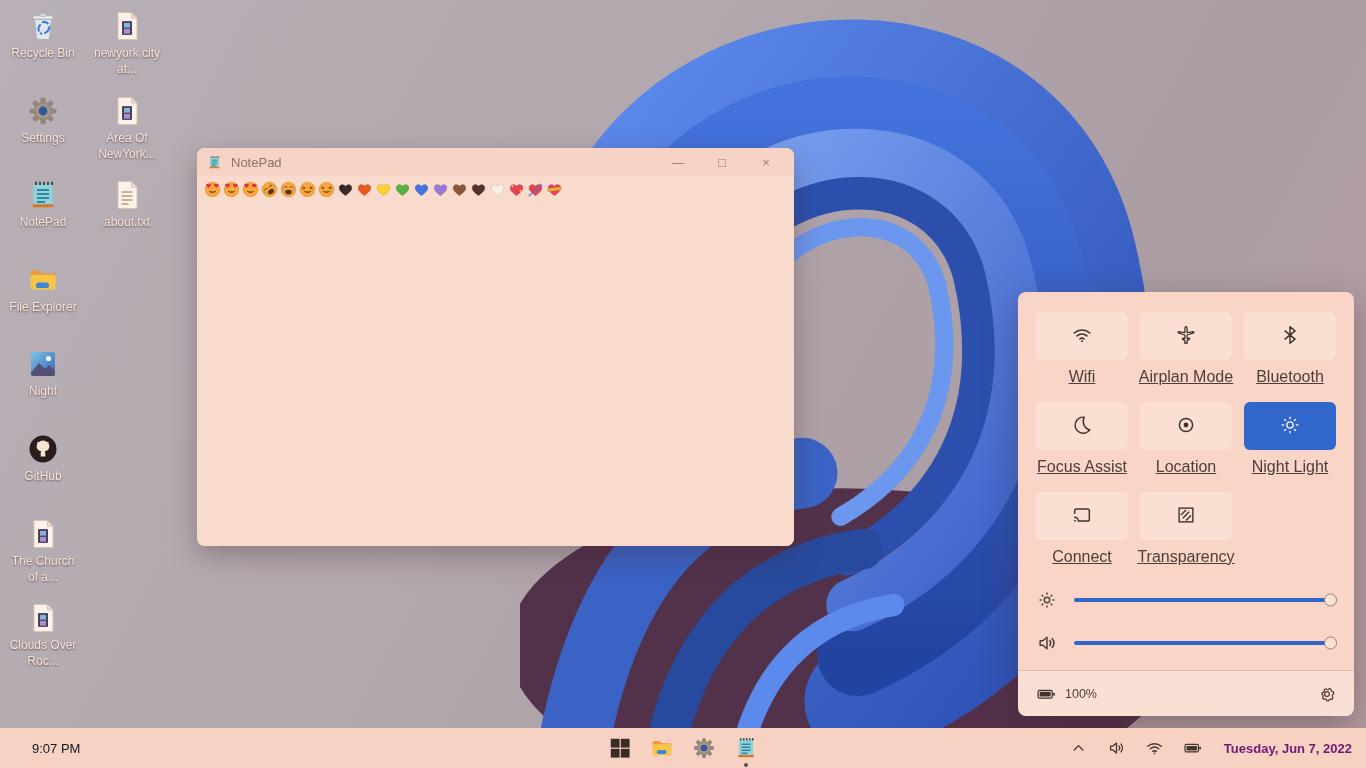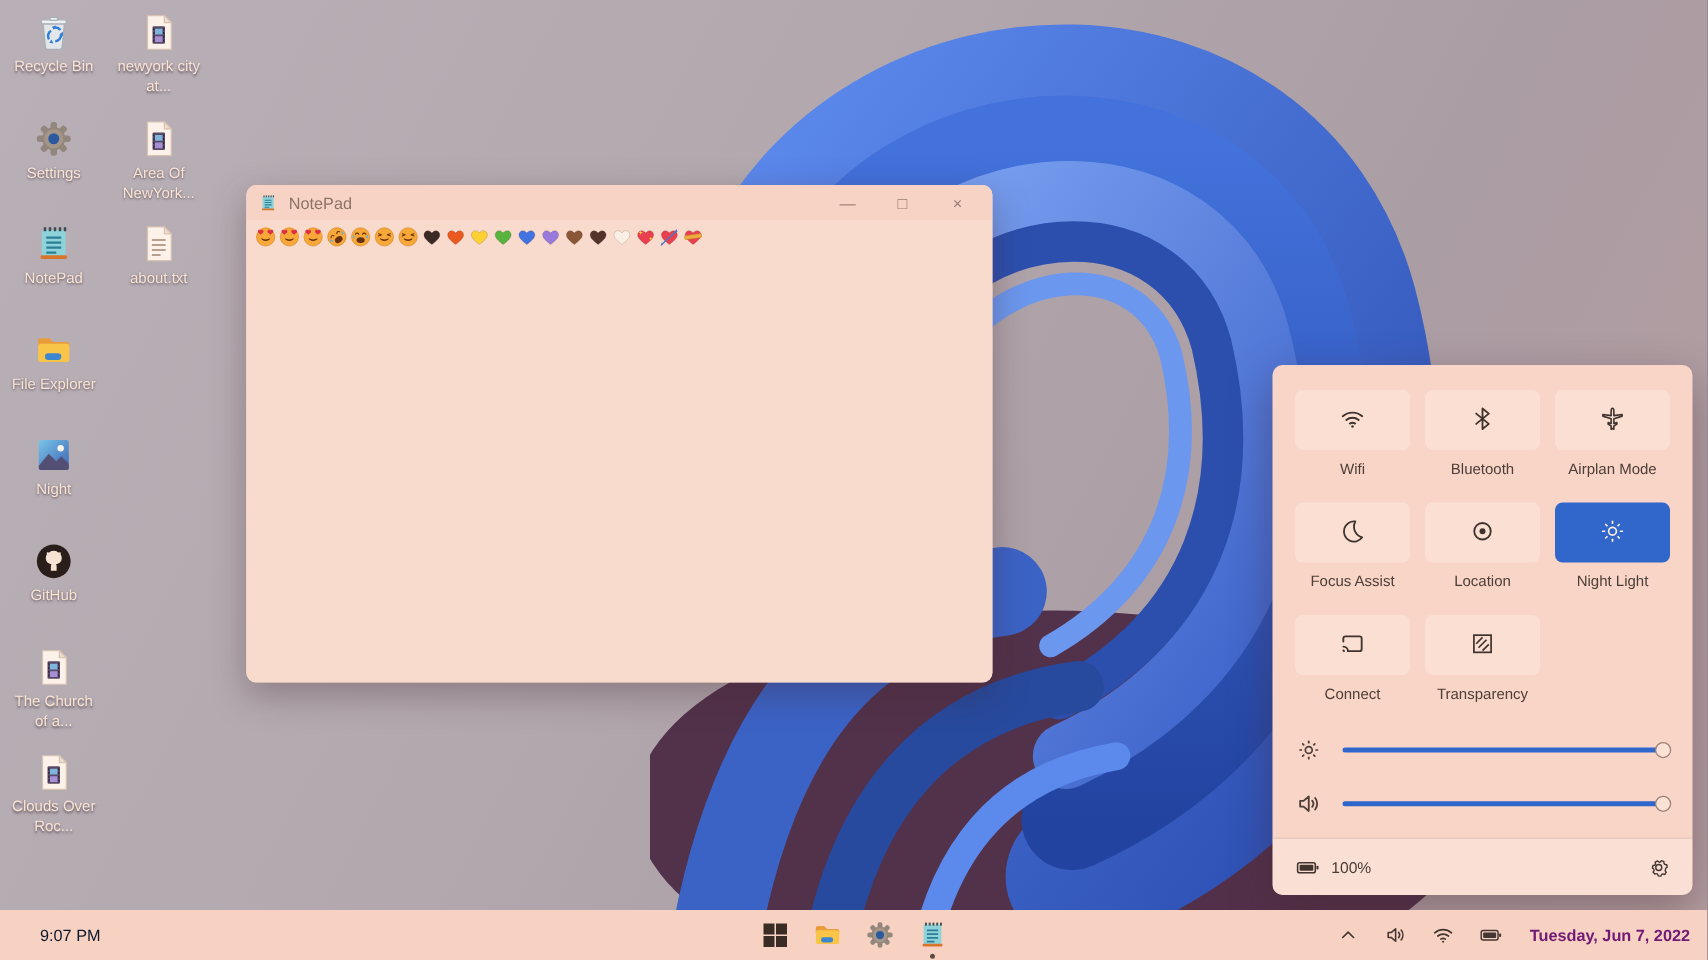--- a/index.html
+++ b/index.html
@@ -33,21 +33,21 @@
 
   
   .qs{position:absolute;left:1018px;top:292px;width:336px;height:424px;background:#f8d5c7;border-radius:8px;
     box-shadow:0 12px 34px rgba(70,40,50,.4);z-index:6;}
   .qs-grid{display:grid;grid-template-columns:repeat(3,92px);column-gap:12px;row-gap:20px;padding:20px 18px 0 18px;}
   .tile-wrap{display:flex;flex-direction:column;align-items:center;width:92px;}
   .tile{width:92px;height:48px;background:#fbdfd3;border:none;border-radius:6px;display:flex;align-items:center;justify-content:center;
     color:#3f332d;padding:0;}
   .tile svg{width:22px;height:22px;}
   .tile.active{background:#3166cb;color:#fceee4;}
-  .tile-label{margin-top:8px;font-size:12px;color:#4d3e37;white-space:nowrap;height:14px;}
+  .tile-label{margin-top:8px;font-size:16px;color:#4d3e37;white-space:nowrap;height:14px;text-decoration:underline;}
   .slider-row{display:flex;align-items:center;padding:0 18px;height:22px;}
   .slider-row.first{margin-top:27px;}
   .slider-row.second{margin-top:21px;}
   .s-icon{width:22px;height:22px;color:#4d3e37;flex:none;}
   .s-icon svg{width:100%;height:100%;display:block;}
   .s-track{position:relative;flex:1;height:4px;background:#2e66cc;border-radius:2px;margin-left:16px;margin-right:6px;}
   .s-thumb{position:absolute;right:-7px;top:50%;transform:translateY(-50%);width:13px;height:13px;border-radius:50%;
     background:#fbe2d4;border:1px solid #9c8276;}
   .qs-footer{position:absolute;left:0;right:0;bottom:0;height:46px;border-top:1px solid rgba(140,95,80,.28);
     background:rgba(255,255,255,.25);border-radius:0 0 8px 8px;display:flex;align-items:center;padding:0 18px;}
@@ -475,33 +475,33 @@
                 <path d="M3.5 9.8a13 13 0 0 1 17 0"></path>
                 <path d="M6.6 13a8.5 8.5 0 0 1 10.8 0"></path>
                 <path d="M9.7 16.2a4.2 4.2 0 0 1 4.6 0"></path>
                 <circle cx="12" cy="18.8" r="1.1" fill="currentColor" stroke="none"></circle>
               </svg></span>
           </button>
           <div class="tile-label">Wifi</div>
         </div>
         <div class="tile-wrap">
           <button class="tile">
+            <span><svg viewBox="0 0 24 24" fill="none" stroke="currentColor" stroke-width="1.4" stroke-linejoin="round">
+                <path d="M10.8 21.2v-2.9l-2.6-1.6v-1.3l2.6.7v-4.1L3.6 9.7V8.3l7.2 1V5.4c0-1.5.5-2.6 1.2-2.6s1.2 1.1 1.2 2.6v3.9l7.2-1v1.4L13.2 12v4.1l2.6-.7v1.3l-2.6 1.6v2.9l-1.2-.7z"></path>
+              </svg></span>
+          </button>
+          <div class="tile-label">Airplan Mode</div>
+        </div>
+        <div class="tile-wrap">
+          <button class="tile">
             <span><svg viewBox="0 0 24 24" fill="none" stroke="currentColor" stroke-width="1.6" stroke-linejoin="round" stroke-linecap="round">
                 <path d="M6.5 7.5l11 9L12 21V3l5.5 4.5-11 9"></path>
               </svg></span>
           </button>
           <div class="tile-label">Bluetooth</div>
-        </div>
-        <div class="tile-wrap">
-          <button class="tile">
-            <span><svg viewBox="0 0 24 24" fill="none" stroke="currentColor" stroke-width="1.4" stroke-linejoin="round">
-                <path d="M10.8 21.2v-2.9l-2.6-1.6v-1.3l2.6.7v-4.1L3.6 9.7V8.3l7.2 1V5.4c0-1.5.5-2.6 1.2-2.6s1.2 1.1 1.2 2.6v3.9l7.2-1v1.4L13.2 12v4.1l2.6-.7v1.3l-2.6 1.6v2.9l-1.2-.7z"></path>
-              </svg></span>
-          </button>
-          <div class="tile-label">Airplan Mode</div>
         </div>
         <div class="tile-wrap">
           <button class="tile">
             <span><svg viewBox="0 0 24 24" fill="none" stroke="currentColor" stroke-width="1.6" stroke-linejoin="round">
                 <path d="M14.5 3.5a8.8 8.8 0 1 0 6 13.8 9.5 9.5 0 0 1-6-13.8z"></path>
               </svg></span>
           </button>
           <div class="tile-label">Focus Assist</div>
         </div>
         <div class="tile-wrap">

